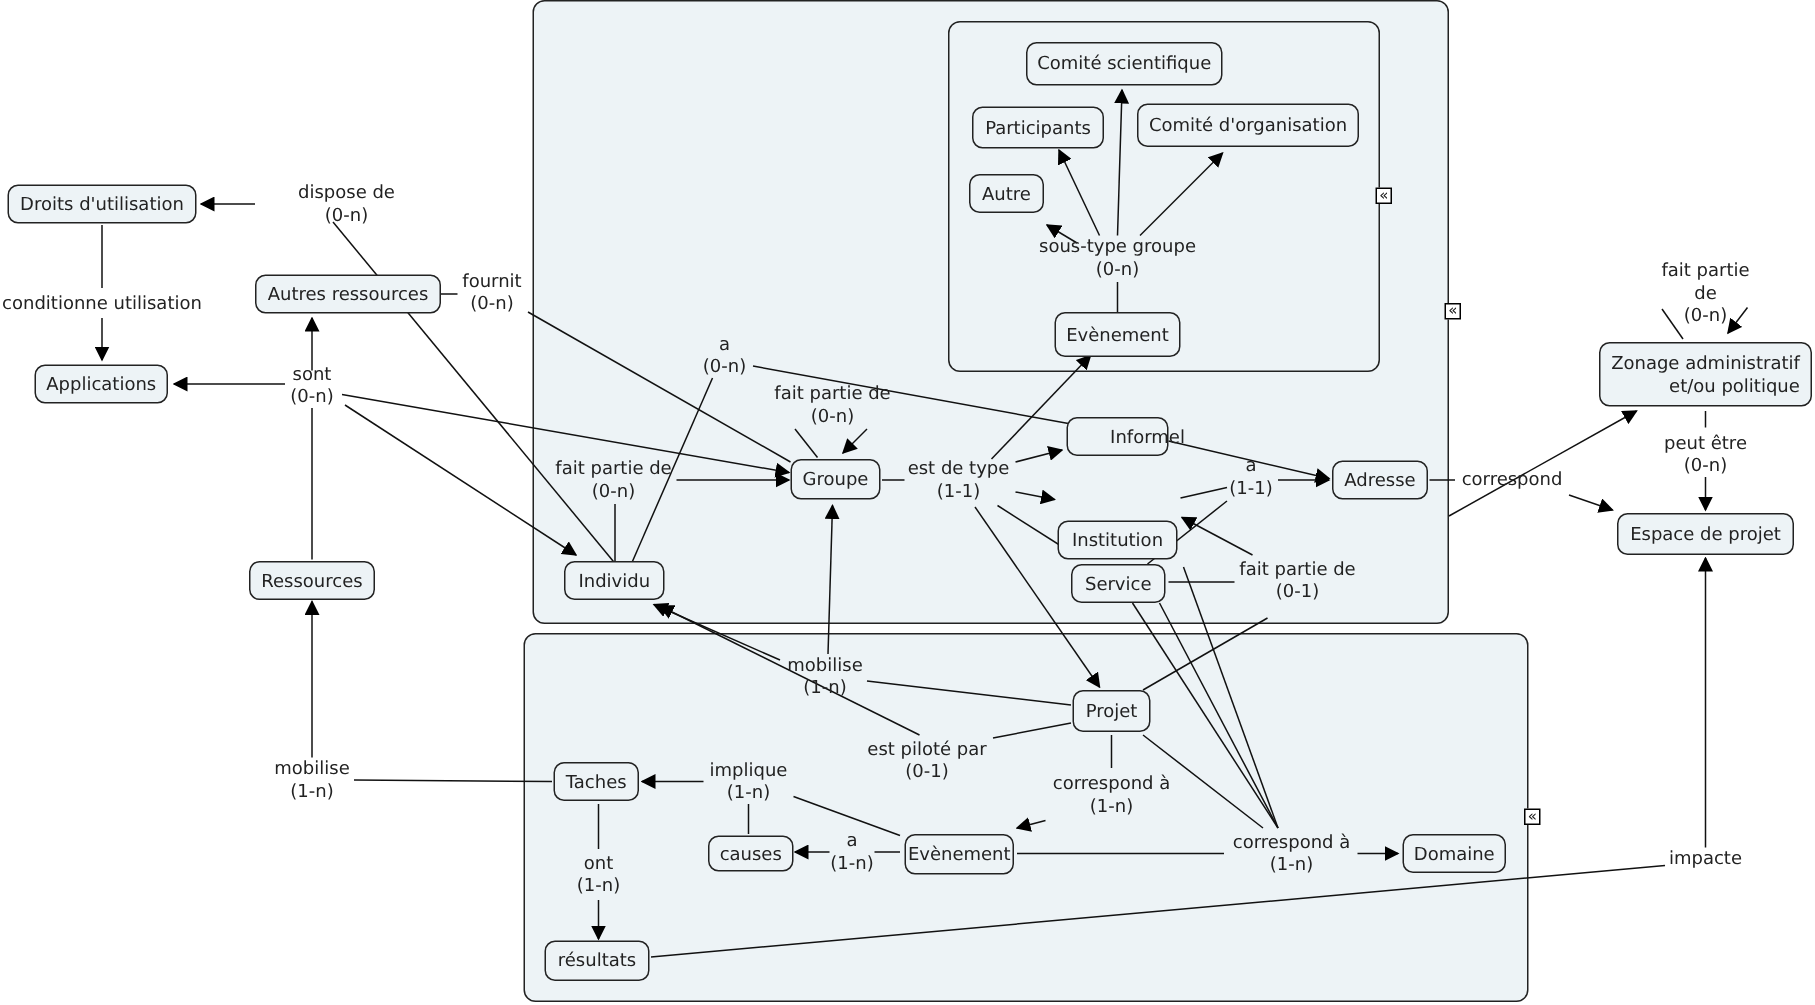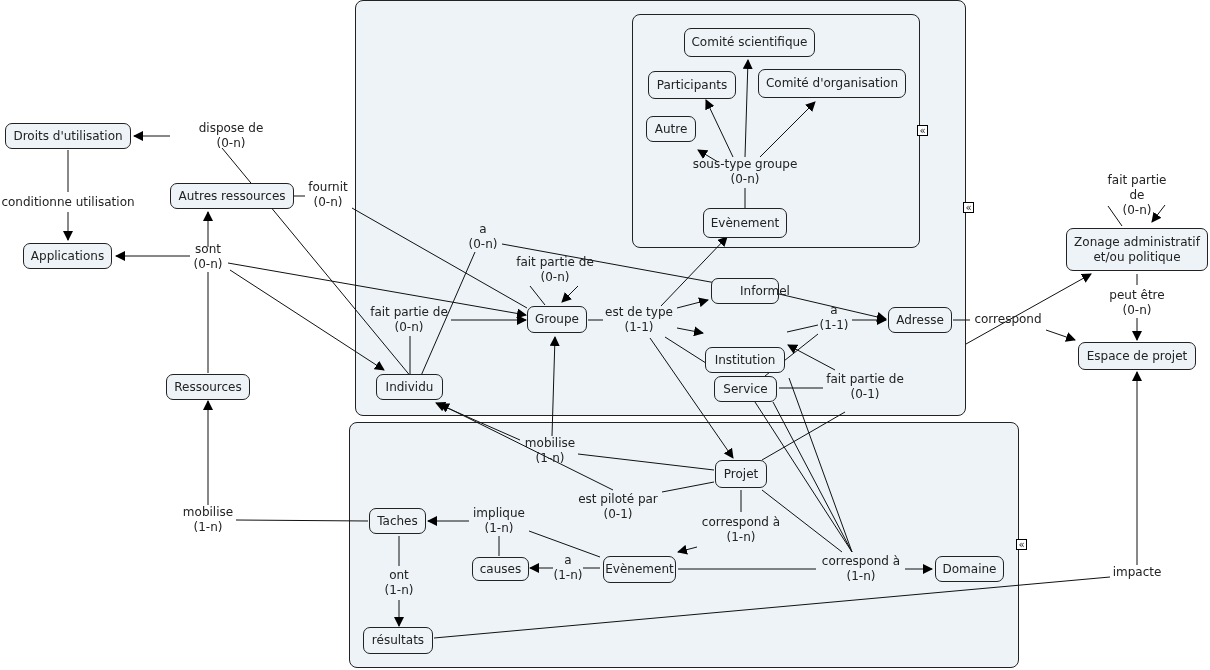--- a/index.html
+++ b/index.html
@@ -134,21 +134,21 @@
 <div class="node" style="left:527px;top:306px;width:60px;height:27px;">Groupe</div>
 <div class="node" style="left:711px;top:278px;width:68px;height:26px;padding-left:46px;">Informel</div>
 <div class="node" style="left:705px;top:347px;width:80px;height:26px;">Institution</div>
 <div class="node" style="left:714px;top:376px;width:63px;height:26px;">Service</div>
 <div class="node" style="left:888px;top:307px;width:64px;height:26px;">Adresse</div>
 <div class="node" style="left:684px;top:28px;width:131px;height:29px;">Comité scientifique</div>
 <div class="node" style="left:648px;top:71px;width:88px;height:28px;">Participants</div>
 <div class="node" style="left:758px;top:69px;width:148px;height:29px;">Comité d'organisation</div>
 <div class="node" style="left:646px;top:116px;width:50px;height:26px;">Autre</div>
 <div class="node" style="left:703px;top:208px;width:84px;height:30px;">Evènement</div>
-<div class="node" style="left:1066px;top:228px;width:142px;height:43px;">Zonage administratif
+<div class="node" style="left:1066px;top:228px;width:142px;height:43px;text-align:right;">Zonage administratif
 et/ou politique</div>
 <div class="node" style="left:1078px;top:342px;width:118px;height:28px;">Espace de projet</div>
 <div class="node" style="left:715px;top:460px;width:52px;height:28px;">Projet</div>
 <div class="node" style="left:369px;top:508px;width:57px;height:26px;">Taches</div>
 <div class="node" style="left:472px;top:557px;width:57px;height:24px;">causes</div>
 <div class="node" style="left:603px;top:556px;width:73px;height:27px;">Evènement</div>
 <div class="node" style="left:935px;top:556px;width:69px;height:26px;">Domaine</div>
 <div class="node" style="left:363px;top:627px;width:70px;height:27px;">résultats</div>
 
 <div class="lbl" style="left:208px;top:121px;margin-left:23px;">dispose de

